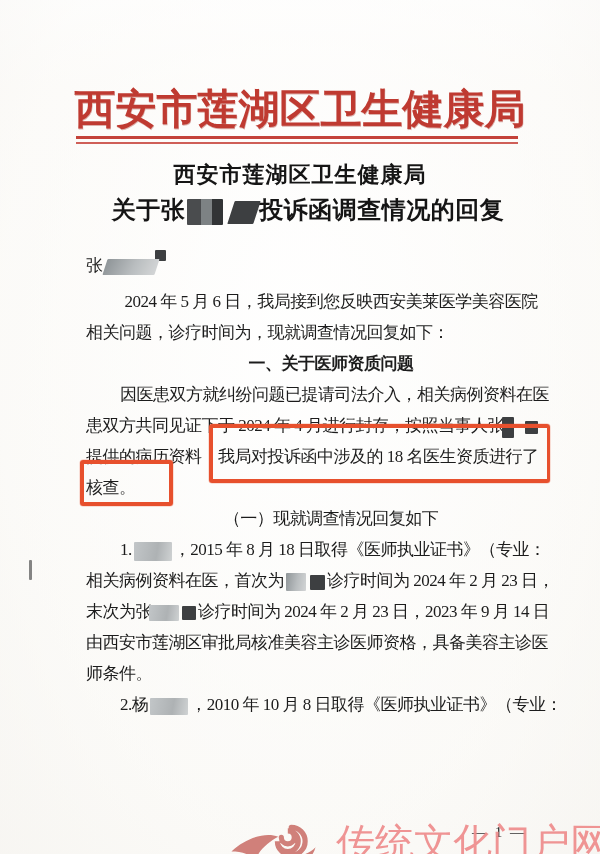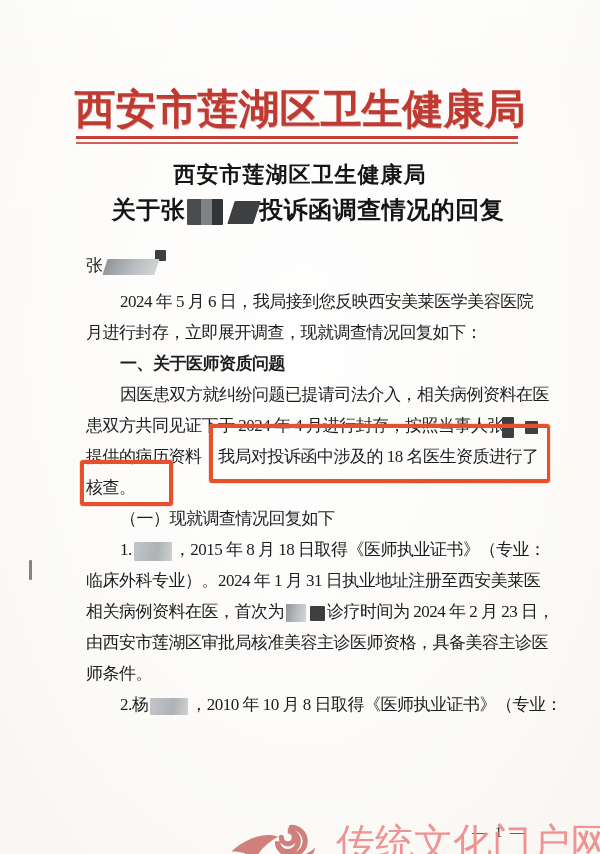--- a/index.html
+++ b/index.html
@@ -36,21 +36,21 @@
   .doc-title .t1 { font-size: 22px; font-weight: 700; letter-spacing: 1px; }
   .doc-title .t2 { font-size: 24px; font-weight: 700; margin-top: 4px; letter-spacing: 0.5px; padding-left: 16px; }
   
   .doc-body {
     position: absolute; left: 86px; top: 250px; width: 456px;
     font-size: 17px; line-height: 31px; color: #1c1c1c;
     letter-spacing: -0.5px;
     white-space: nowrap;
   }
   .line { height: 31px; }
-  .indent { padding-left: 34px; }
+  .indent { padding-left: 34px; text-align: center; }
   .salutation { margin-bottom: 5px; }
   .heading { font-weight: 700; }
   
   .redact {
     display: inline-block; vertical-align: middle;
     border-radius: 1px; margin: 0 2px;
   }
   .r-gray  { background: linear-gradient(100deg, #8f9598 0%, #b9bdbf 55%, #d3d5d6 100%); }
   .r-gray2 { background: linear-gradient(100deg, #c2c6c8 0%, #aeb2b4 60%, #cfd2d3 100%); }
   .r-dark  { background: #3d3f41; }
@@ -101,34 +101,34 @@
 
   <div class="doc-title">
     <div class="t1">西安市莲湖区卫生健康局</div>
     <div class="t2"><span>关于张</span><span class="redact r-mosaic" style="width:36px;height:26px;"></span><span class="redact r-dark skew" style="width:26px;height:23px;margin-left:6px;"></span><span>投诉函调查情况的回复</span></div>
   </div>
 
   <div class="doc-body">
     <div class="line salutation"><span>张</span><span class="redact r-gray skew" style="width:52px;height:16px;"></span><span class="redact r-dark" style="width:11px;height:11px;vertical-align:top;margin-left:-4px;"></span></div>
 
     <div class="line indent">2024 年 5 月 6 日，我局接到您反映西安美莱医学美容医院</div>
-    <div class="line">月进行封存，立即展开调查，现就调查情况回复如下：</div>
+    <div class="line">相关问题，诊疗时间为，现就调查情况回复如下：</div>
 
     <div class="line indent heading">一、关于医师资质问题</div>
 
     <div class="line indent">因医患双方就纠纷问题已提请司法介入，相关病例资料在医</div>
     <div class="line"><span>患双方共同见证下于 2024 年 4 月进行封存，按照当事人张</span><span class="redact r-dark" style="width:12px;height:21px;margin-left:-2px;"></span><span class="redact r-dark" style="width:13px;height:13px;margin-left:9px;"></span></div>
     <div class="line"><span>提供的病历资料，</span><span>我局对投诉函中涉及的 18 名医生资质进行了</span></div>
     <div class="line"><span>核查。</span></div>
 
     <div class="line indent">（一）现就调查情况回复如下</div>
 
     <div class="line indent"><span>1.</span><span class="redact r-gray2" style="width:38px;height:19px;"></span><span>，2015 年 8 月 18 日取得《医师执业证书》（专业：</span></div>
-    <div class="line">临床外科专业）。2024 年 1 月 31 日执业地址注册至西安美莱医</div>
     <div class="line"><span>相关病例资料在医，首次为</span><span class="redact r-gray" style="width:20px;height:18px;"></span><span class="redact r-dark" style="width:15px;height:15px;margin-left:2px;"></span><span>诊疗时间为 2024 年 2 月 23 日，</span></div>
+    <div class="line"><span>末次为张</span><span class="redact r-gray2" style="width:30px;height:16px;margin-left:-3px;"></span><span class="redact r-dark" style="width:14px;height:14px;margin-left:1px;"></span><span>诊疗时间为 2024 年 2 月 23 日，2023 年 9 月 14 日</span></div>
     <div class="line">由西安市莲湖区审批局核准美容主诊医师资格，具备美容主诊医</div>
     <div class="line">师条件。</div>
 
     <div class="line indent"><span>2.杨</span><span class="redact r-gray2" style="width:38px;height:17px;"></span><span>，2010 年 10 月 8 日取得《医师执业证书》（专业：</span></div>
   </div>
 
   <div class="anno-box anno-big"></div>
   <div class="anno-box anno-small"></div>
 
   <div class="tick-artifact"></div>

